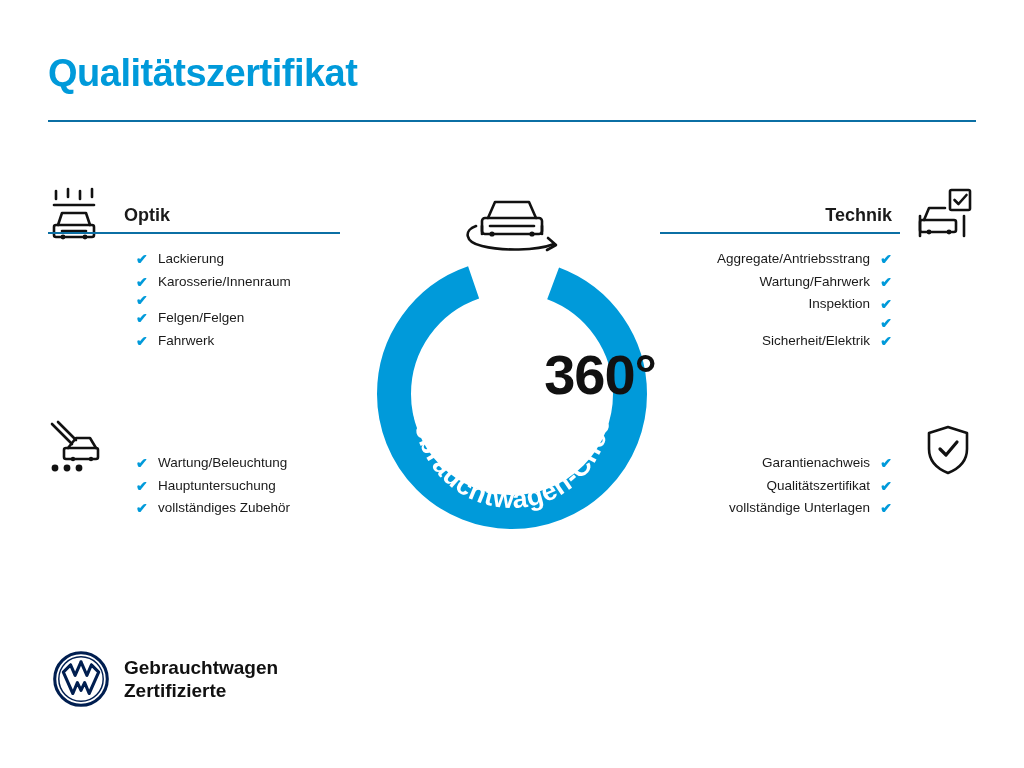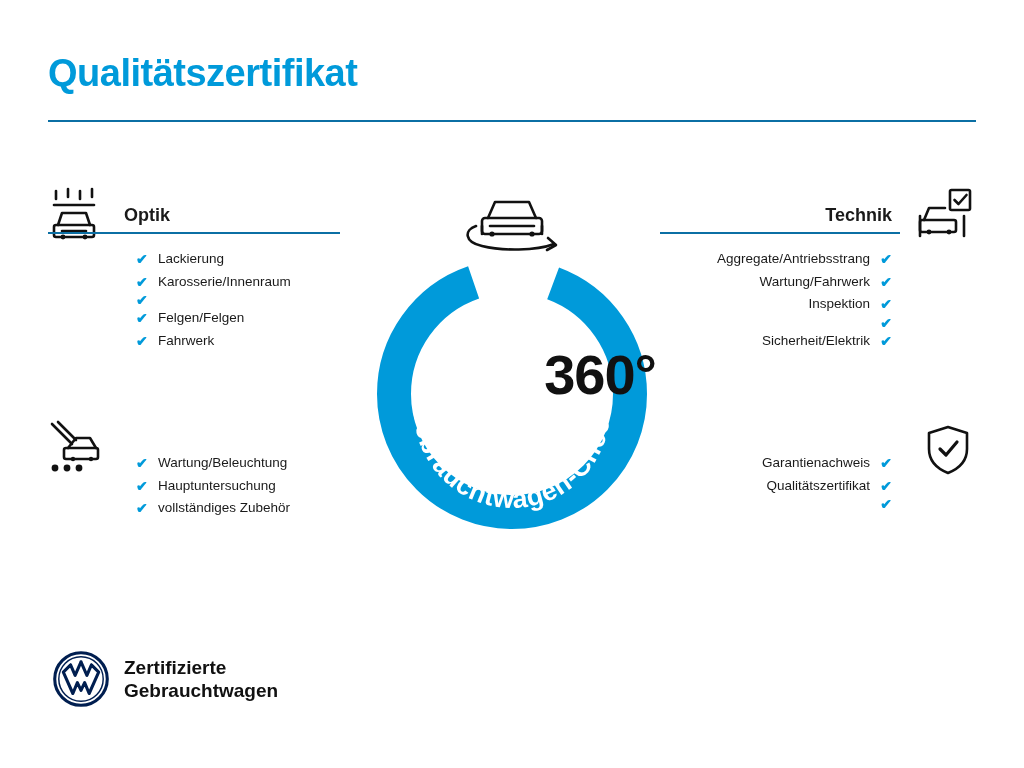--- a/index.html
+++ b/index.html
@@ -302,20 +302,21 @@
     <ul class="list right">
       <li>
           <span class="lbl">Garantienachweis</span>
           <span class="check">✔</span>
         </li>
       <li>
           <span class="lbl">Qualitätszertifikat</span>
           <span class="check">✔</span>
         </li>
       <li>
+          <span class="lbl">vollständige Unterlagen</span>
           <span class="check">✔</span>
         </li>
     </ul>
   </div>
 
   <div class="car-top">
     <svg width="160" height="76" viewBox="0 0 160 76" fill="none" stroke="#111" stroke-width="2.6" stroke-linecap="round" stroke-linejoin="round">
       <path d="M56 38 l7-16 h34 l7 16"></path>
       <rect x="50" y="38" width="60" height="16" rx="3"></rect>
       <path d="M58 46 h44"></path>
@@ -342,18 +343,18 @@
     <div class="ring-center">360°</div>
   </div>
 
   <div class="footer">
     <svg class="vw-mark" viewBox="0 0 64 64">
       <circle cx="32" cy="32" r="29" fill="none" stroke="#001e50" stroke-width="3.4"></circle>
       <circle cx="32" cy="32" r="24.5" fill="none" stroke="#001e50" stroke-width="1.6"></circle>
       <path d="M32 13 L25.5 28 L20.5 16.5 M20.5 16.5 L12.5 24.5 L23 48 L28 36 L32 44.5 L36 36 L41 48 L51.5 24.5 L43.5 16.5 M43.5 16.5 L38.5 28 L32 13" fill="none" stroke="#001e50" stroke-width="3.4" stroke-linejoin="round" stroke-linecap="round"></path>
     </svg>
     <div class="footer-text">
+      <div>Gebrauchtwagen</div>
       <div>Zertifizierte</div>
-      <div>Gebrauchtwagen</div>
     </div>
   </div>
 
 </div>
 
 </body></html>

